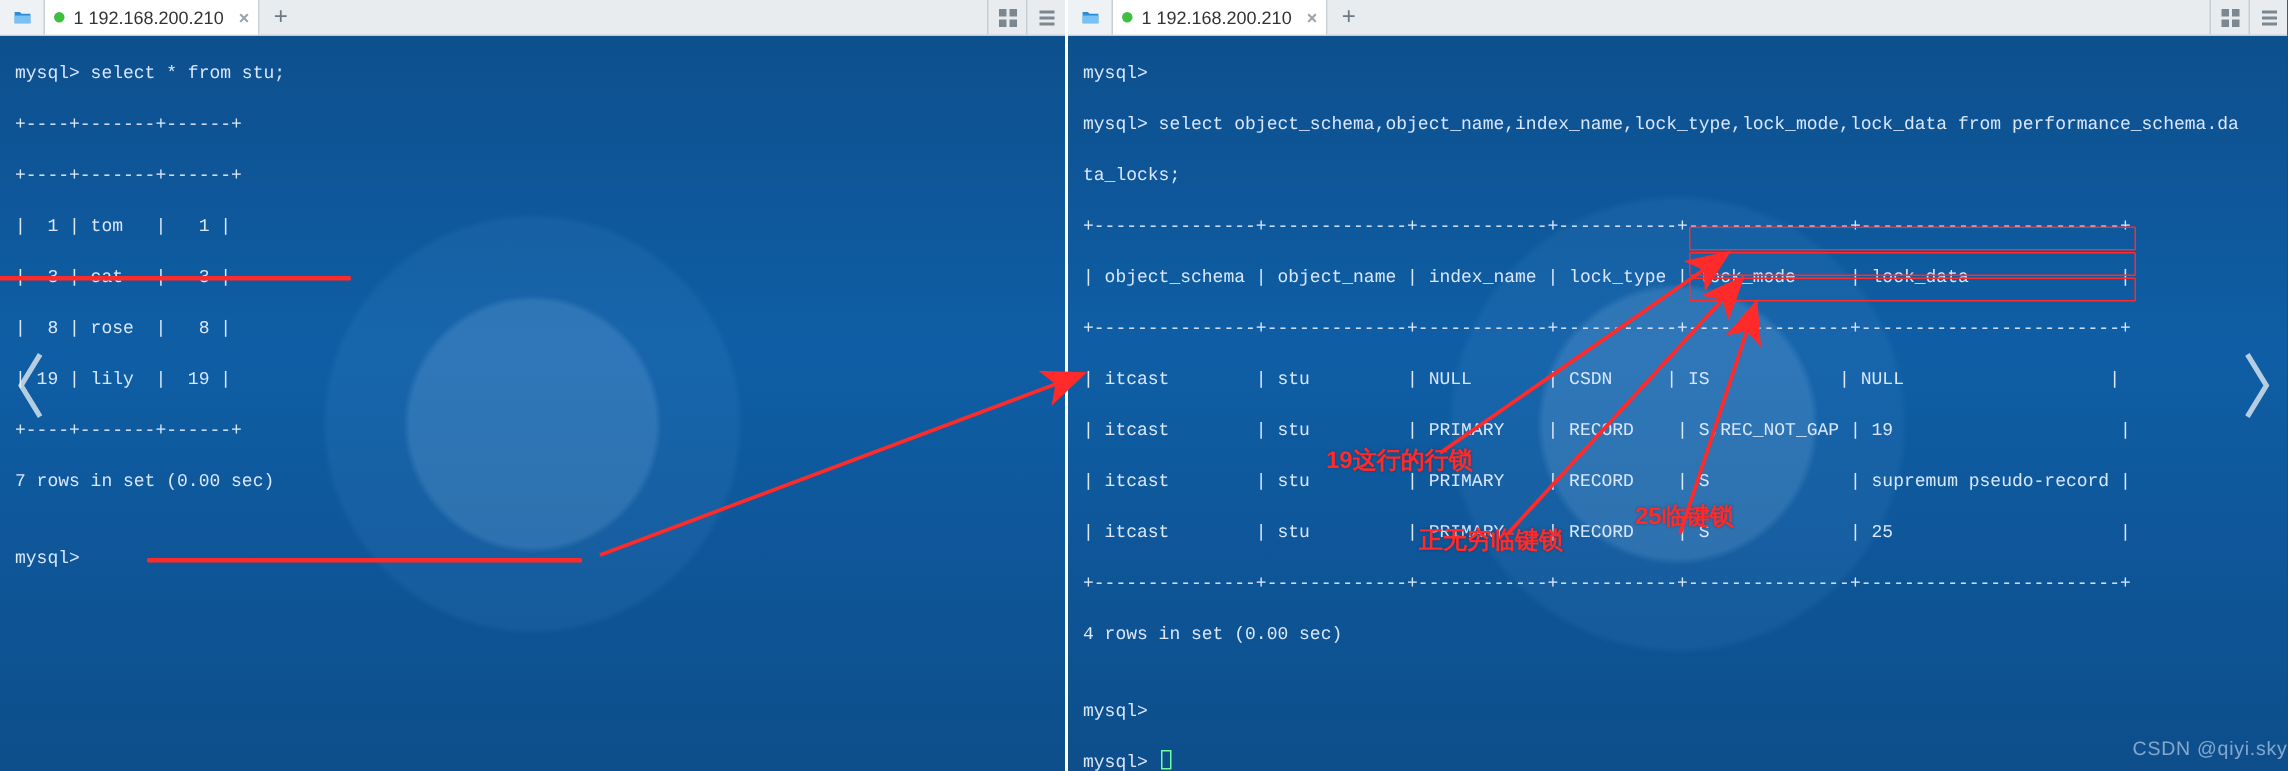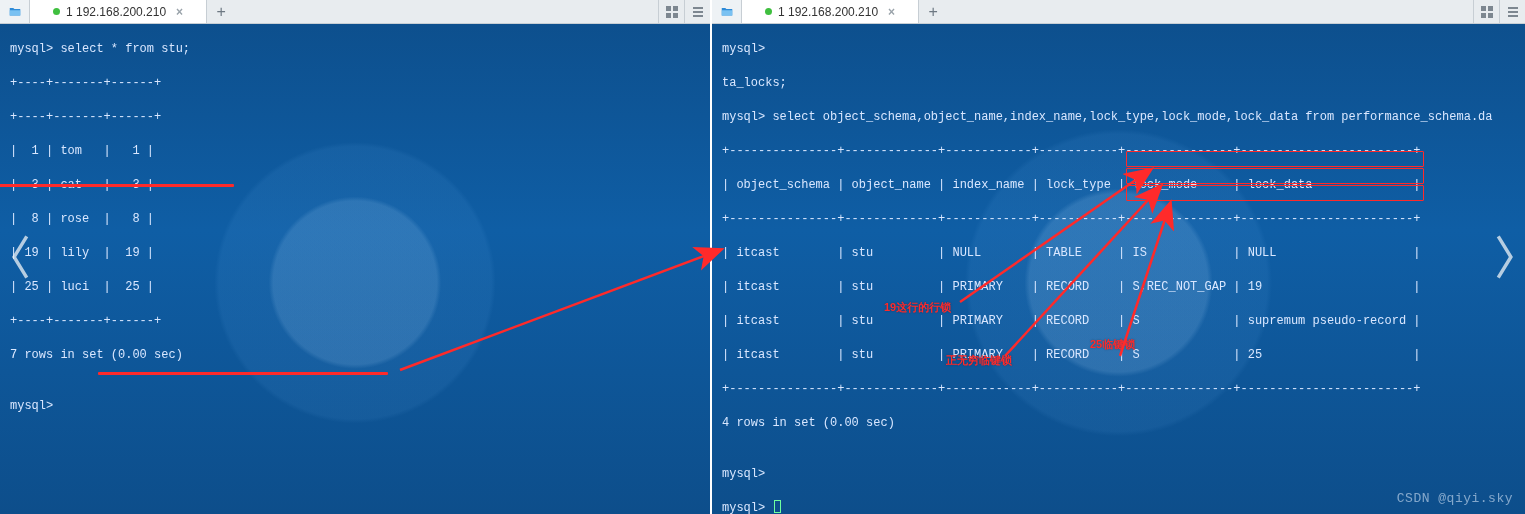--- a/index.html
+++ b/index.html
@@ -33,21 +33,21 @@
   }
   .tabbar .folder-btn {
     width: 30px;
     display: flex; align-items: center; justify-content: center;
     border-right: 1px solid #c7ced4;
     background: #eef2f5;
   }
   .tabbar .folder-btn svg { width: 14px; height: 14px; }
   .tab {
     display: flex; align-items: center;
-    padding: 0 23px;
+    padding: 0 6px;
     background: #ffffff;
     border-right: 1px solid #c7ced4;
     gap: 6px;
     max-width: 200px;
   }
   .tab .dot { width: 7px; height: 7px; border-radius: 50%; background: #3fbf3f; flex: none; }
   .tab .ttl { white-space: nowrap; }
   .tab .close { color: #9aa3aa; font-weight: bold; padding-left: 4px; }
   .tabbar .add { width: 28px; display:flex; align-items:center; justify-content:center; color:#6d7882; font-size:16px; }
   .tabbar .spacer { flex: 1; }
@@ -77,41 +77,41 @@
   .hl-underline {
     position:absolute; height:3px; background:#ff2a2a; border-radius:1px;
   }
   
   .hl-box {
     position:absolute; border:1.5px solid #ff2a2a; border-radius:1px;
   }
   
   .ann-text {
     position:absolute; color:#ff2a2a; font-family: Arial,"Microsoft YaHei",sans-serif;
-    font-size:11px; font-weight: bold; white-space: nowrap;
+    font-size:16px; font-weight: bold; white-space: nowrap;
     text-shadow: 0 0 2px rgba(0,0,0,0.3);
   }
 
   
   .overlay { position:absolute; left:0; top:0; pointer-events:none; }
 
   
   .nav-chevron {
     position:absolute; top:50%; transform:translateY(-50%);
     width:34px; height:60px; display:flex; align-items:center; justify-content:center;
     color:#e9eef2; opacity:0.75;
   }
   .nav-left  { left:4px; }
   .nav-right { right:4px; }
   .nav-chevron svg { width:30px; height:46px; }
 
   
   .watermark {
-    position:absolute; right:12px; bottom:8px;
-    color:rgba(230,240,255,0.55); font-family:Liberation Mono, monospace; font-size:13px;
+    position:absolute; right:0; bottom:8px;
+    color:rgba(230,240,255,0.55); font-family:Liberation Sans, sans-serif; font-size:13px;
     letter-spacing:0.5px;
   }
 
   
   .icon-grid rect { fill:#7d8790; }
   .icon-list line { stroke:#7d8790; stroke-width:2; }
 </style>
 </head>
 <body>
 
@@ -148,21 +148,20 @@
   </div>
 
   <div class="term">
 <span class="line">mysql&gt; select * from stu;</span>
 <span class="line">+----+-------+------+</span>
 <span class="line">+----+-------+------+</span>
 <span class="line">|  1 | tom   |   1 |</span>
 <span class="line">|  3 | cat   |   3 |</span>
 <span class="line">|  8 | rose  |   8 |</span>
 <span class="line">| 19 | lily  |  19 |</span>
-<span class="line">| 25 | luci  |  25 |</span>
 <span class="line">+----+-------+------+</span>
 <span class="line">7 rows in set (0.00 sec)</span>
 <span class="line"></span>
 <span class="line">mysql&gt;</span>
 
 
 <span class="line"></span>
 
 
 
@@ -205,26 +204,26 @@
       <svg class="icon-list" width="14" height="14">
           <line x1="2" y1="3" x2="12" y2="3"></line>
           <line x1="2" y1="7" x2="12" y2="7"></line>
           <line x1="2" y1="11" x2="12" y2="11"></line>
         </svg>
     </div>
   </div>
 
   <div class="term">
 <span class="line">mysql&gt;</span>
+<span class="line">mysql&gt; select object_schema,object_name,index_name,lock_type,lock_mode,lock_data from performance_schema.da</span>
 <span class="line">ta_locks;</span>
-<span class="line">mysql&gt; select object_schema,object_name,index_name,lock_type,lock_mode,lock_data from performance_schema.da</span>
 <span class="line">+---------------+-------------+------------+-----------+---------------+------------------------+</span>
 <span class="line">| object_schema | object_name | index_name | lock_type | lock_mode     | lock_data              |</span>
 <span class="line">+---------------+-------------+------------+-----------+---------------+------------------------+</span>
-<span class="line">| itcast        | stu         | NULL       | TABLE     | IS            | NULL                   |</span>
+<span class="line">| itcast        | stu         | NULL       | CSDN     | IS            | NULL                   |</span>
 <span class="line">| itcast        | stu         | PRIMARY    | RECORD    | S,REC_NOT_GAP | 19                     |</span>
 <span class="line">| itcast        | stu         | PRIMARY    | RECORD    | S             | supremum pseudo-record |</span>
 <span class="line">| itcast        | stu         | PRIMARY    | RECORD    | S             | 25                     |</span>
 <span class="line">+---------------+-------------+------------+-----------+---------------+------------------------+</span>
 <span class="line">4 rows in set (0.00 sec)</span>
 <span class="line"></span>
 <span class="line">mysql&gt;</span>
 <span class="line"><span>mysql&gt; </span><span class="cursor-block"></span></span>
 
     

